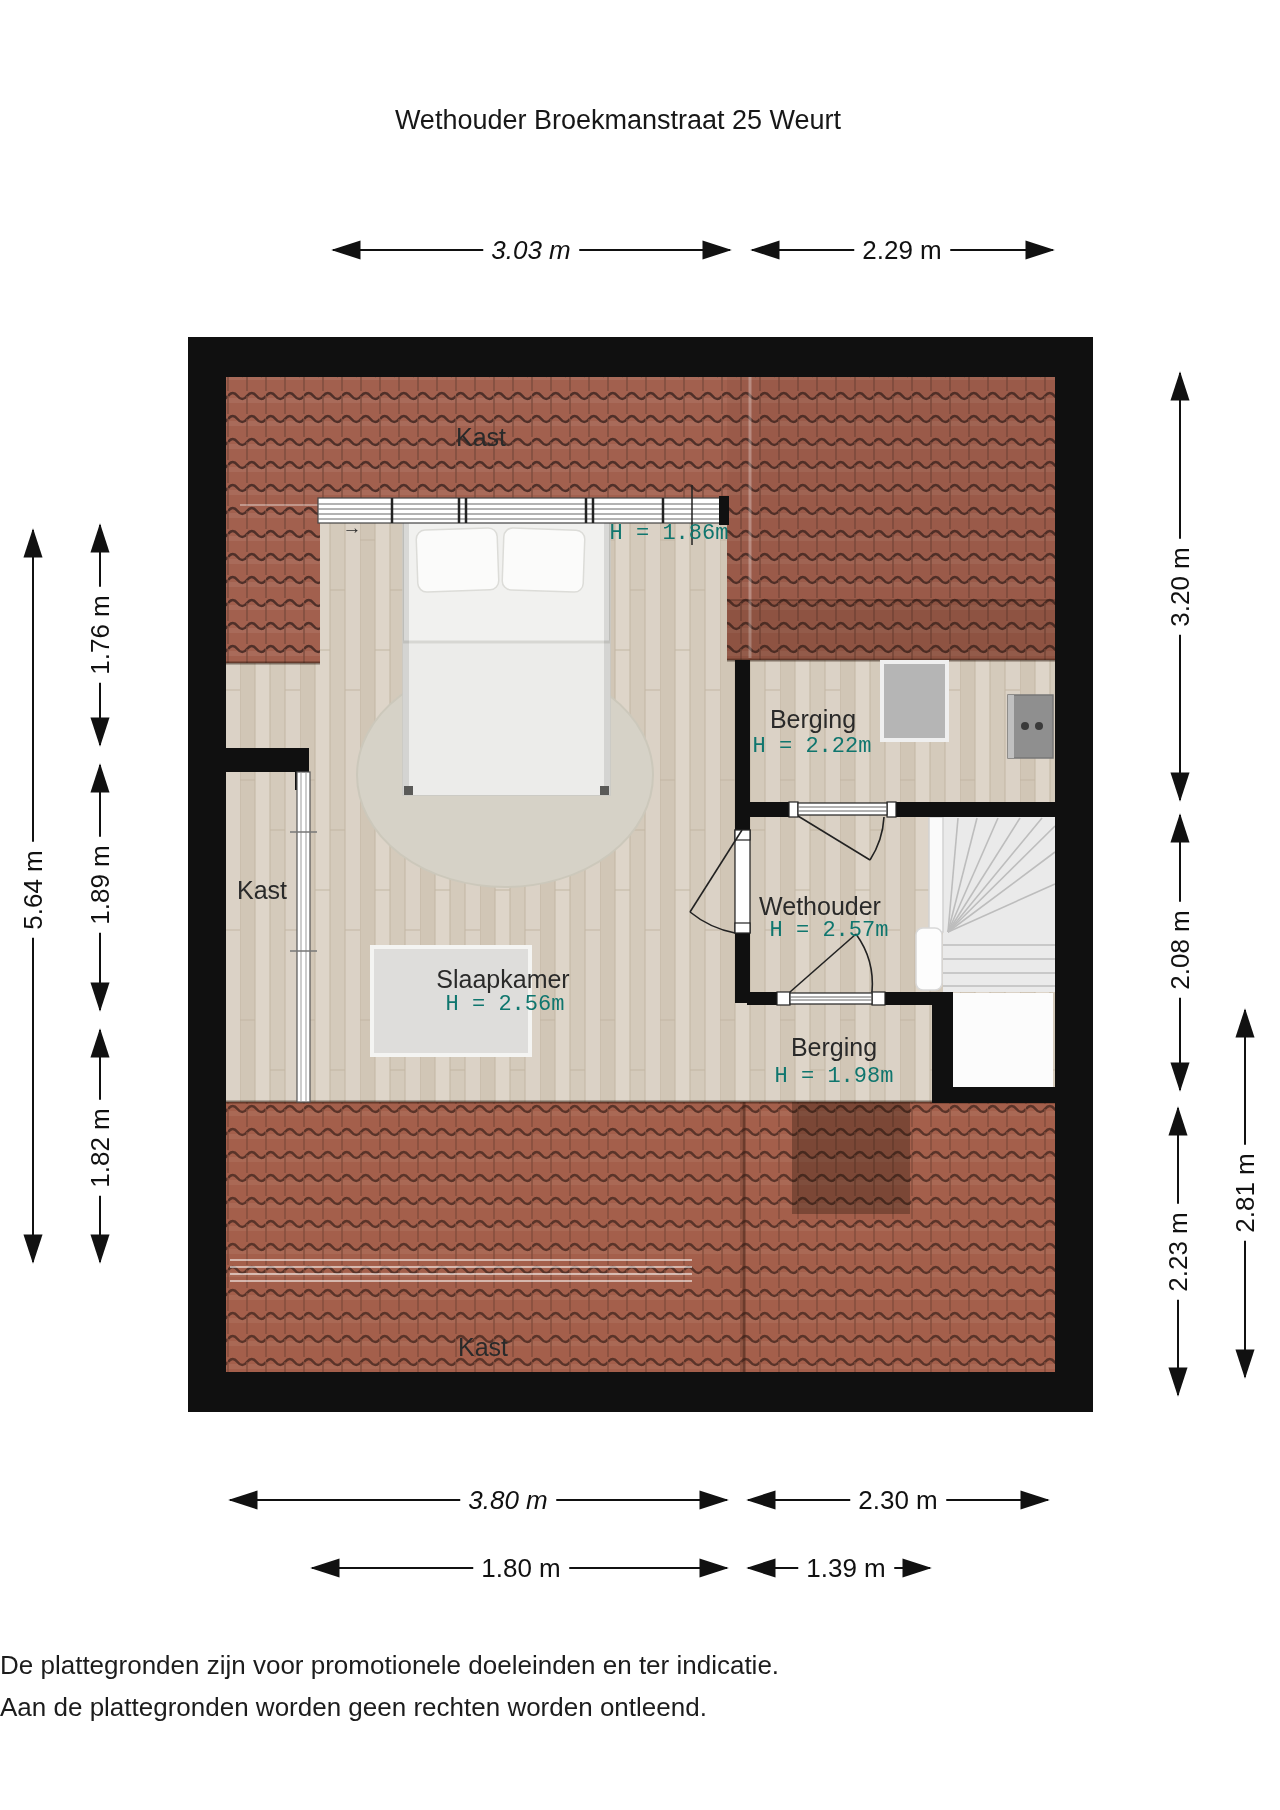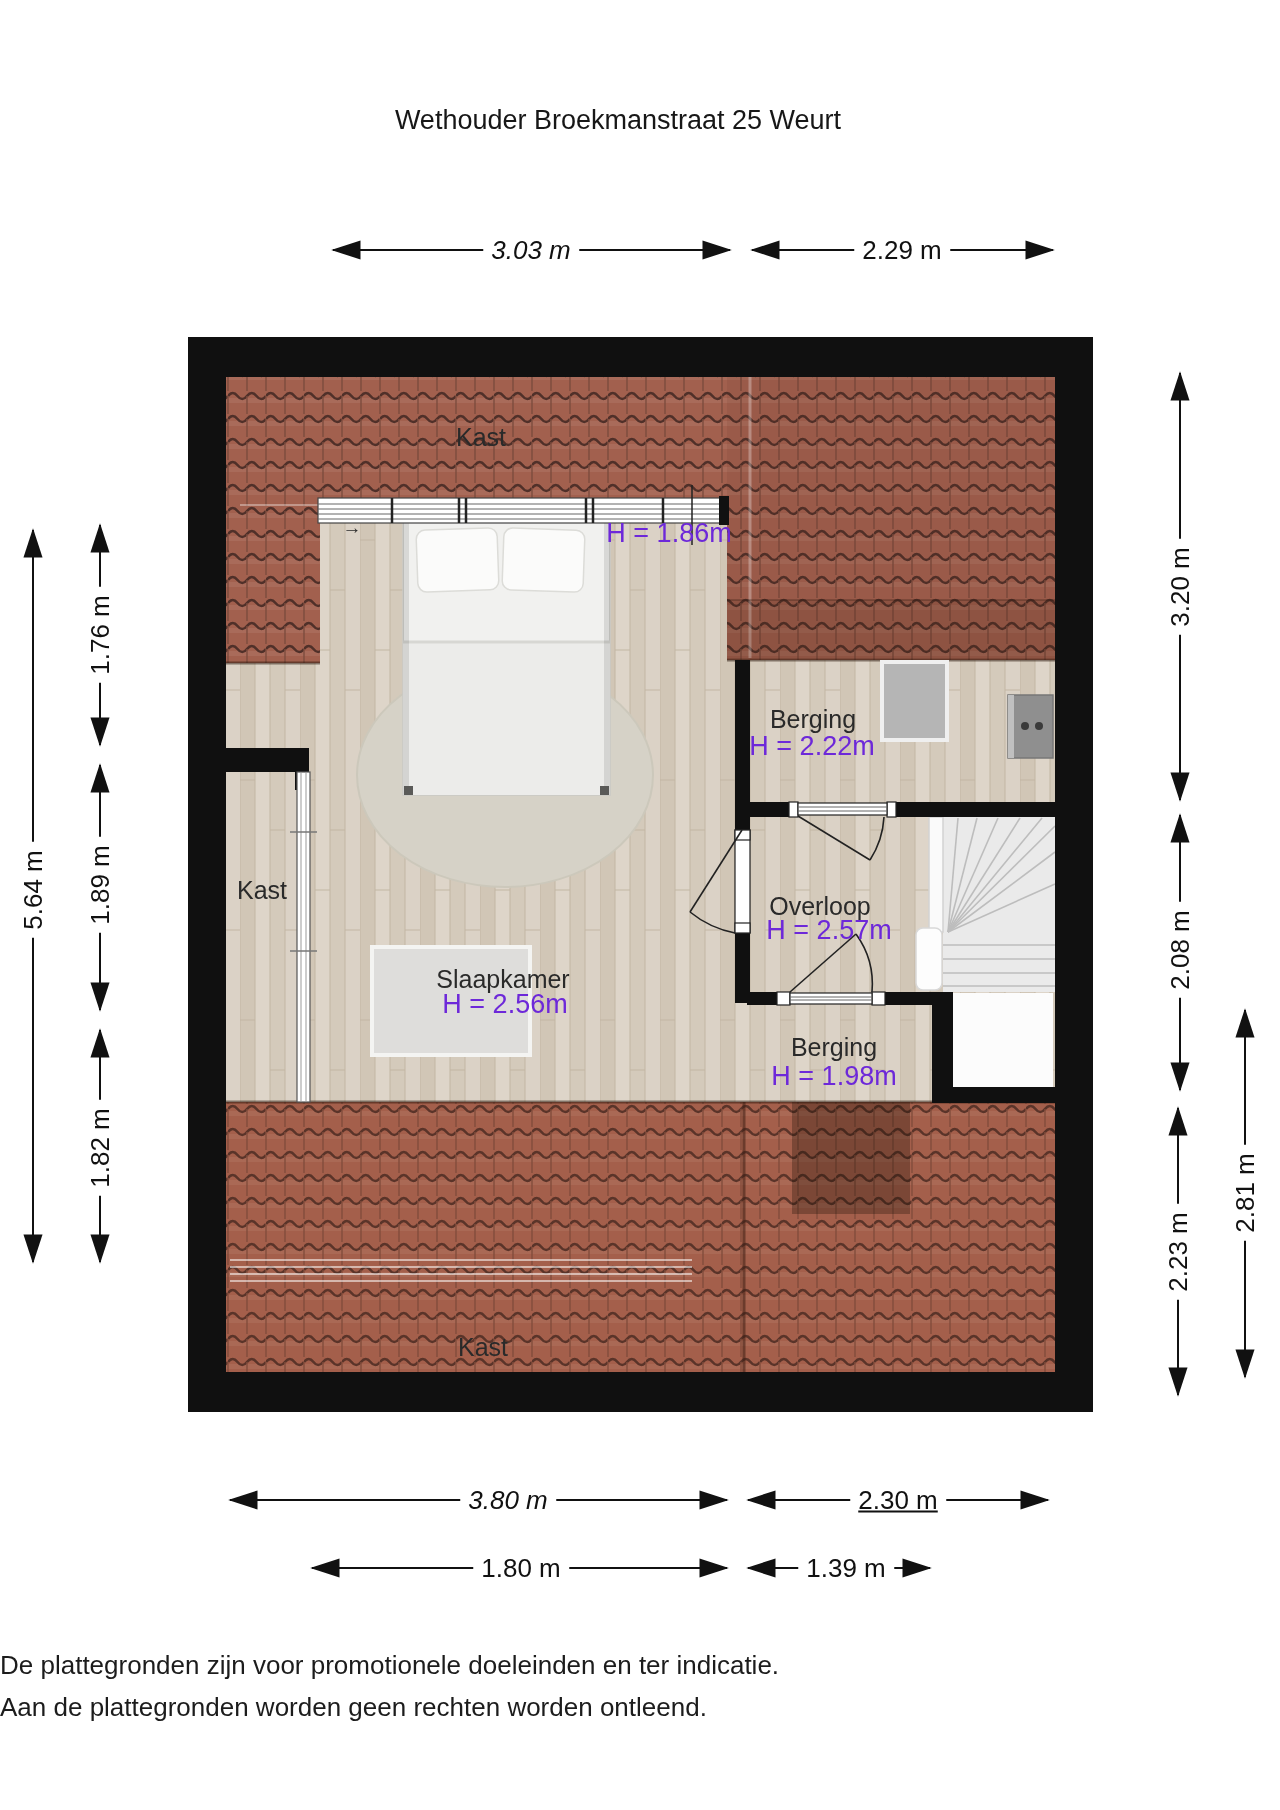--- a/index.html
+++ b/index.html
@@ -1,21 +1,21 @@
 <!DOCTYPE html>
 <html><head>
 <meta charset="utf-8">
 <style>
   html,body{margin:0;padding:0;background:#ffffff;}
   #stage{position:relative;width:1280px;height:1810px;background:#fff;overflow:hidden;
          font-family:"Liberation Sans", sans-serif;color:#1a1a1a;}
   #plan-svg{position:absolute;left:0;top:0;}
   .title{position:absolute;left:0;right:44px;text-align:center;font-size:27px;line-height:33px;color:#171717;}
   .lbl{position:absolute;transform:translate(-50%,-50%);font-size:25px;color:#2a2a2a;white-space:nowrap;}
-  .lbl.h{font-size:27px;color:#6d28d9;}
+  .lbl.h{font-size:22px;color:#0f766e;font-family:Liberation Mono, monospace;}
   .dim{position:absolute;transform:translate(-50%,-50%);background:#fff;padding:1px 8px;
        font-size:26px;color:#111;white-space:nowrap;}
   .dim.v{transform:translate(-50%,-50%) rotate(-90deg);}
   .disc{position:absolute;left:0;right:0;text-align:left;font-size:26px;color:#1c1c1c;}
 </style>
 </head>
 <body>
 
 <div id="stage">
 
@@ -223,31 +223,31 @@
     <div>Wethouder Broekmanstraat 25 Weurt</div>
   </div>
 
   <div class="lbl" style="left:481px;top:437px;">Kast</div>
   <div class="lbl h" style="left:669px;top:533px;">H = 1.86m</div>
   <div class="lbl" style="left:262px;top:890px;">Kast</div>
   <div class="lbl" style="left:503px;top:979px;">Slaapkamer</div>
   <div class="lbl h" style="left:505px;top:1004px;">H = 2.56m</div>
   <div class="lbl" style="left:813px;top:719px;">Berging</div>
   <div class="lbl h" style="left:812px;top:746px;">H = 2.22m</div>
-  <div class="lbl" style="left:820px;top:906px;">Overloop</div>
+  <div class="lbl" style="left:820px;top:906px;">Wethouder</div>
   <div class="lbl h" style="left:829px;top:930px;">H = 2.57m</div>
   <div class="lbl" style="left:834px;top:1047px;">Berging</div>
   <div class="lbl h" style="left:834px;top:1076px;">H = 1.98m</div>
   <div class="lbl" style="left:483px;top:1347px;">Kast</div>
   <div class="lbl" style="left:352px;top:528px;font-size:19px;">→</div>
 
   <div class="dim" style="left:531px;top:250px;font-style:italic;">3.03 m</div>
   <div class="dim" style="left:902px;top:250px;">2.29 m</div>
   <div class="dim" style="left:508px;top:1500px;font-style:italic;">3.80 m</div>
-  <div class="dim" style="left:898px;top:1500px;text-decoration:underline;">2.30 m</div>
+  <div class="dim" style="left:898px;top:1500px;">2.30 m</div>
   <div class="dim" style="left:521px;top:1568px;">1.80 m</div>
   <div class="dim" style="left:846px;top:1568px;">1.39 m</div>
   <div class="dim v" style="left:33px;top:890px;">5.64 m</div>
   <div class="dim v" style="left:100px;top:635px;">1.76 m</div>
   <div class="dim v" style="left:100px;top:885px;">1.89 m</div>
   <div class="dim v" style="left:100px;top:1148px;">1.82 m</div>
   <div class="dim v" style="left:1180px;top:587px;">3.20 m</div>
   <div class="dim v" style="left:1180px;top:950px;">2.08 m</div>
   <div class="dim v" style="left:1178px;top:1252px;">2.23 m</div>
   <div class="dim v" style="left:1245px;top:1193px;">2.81 m</div>

